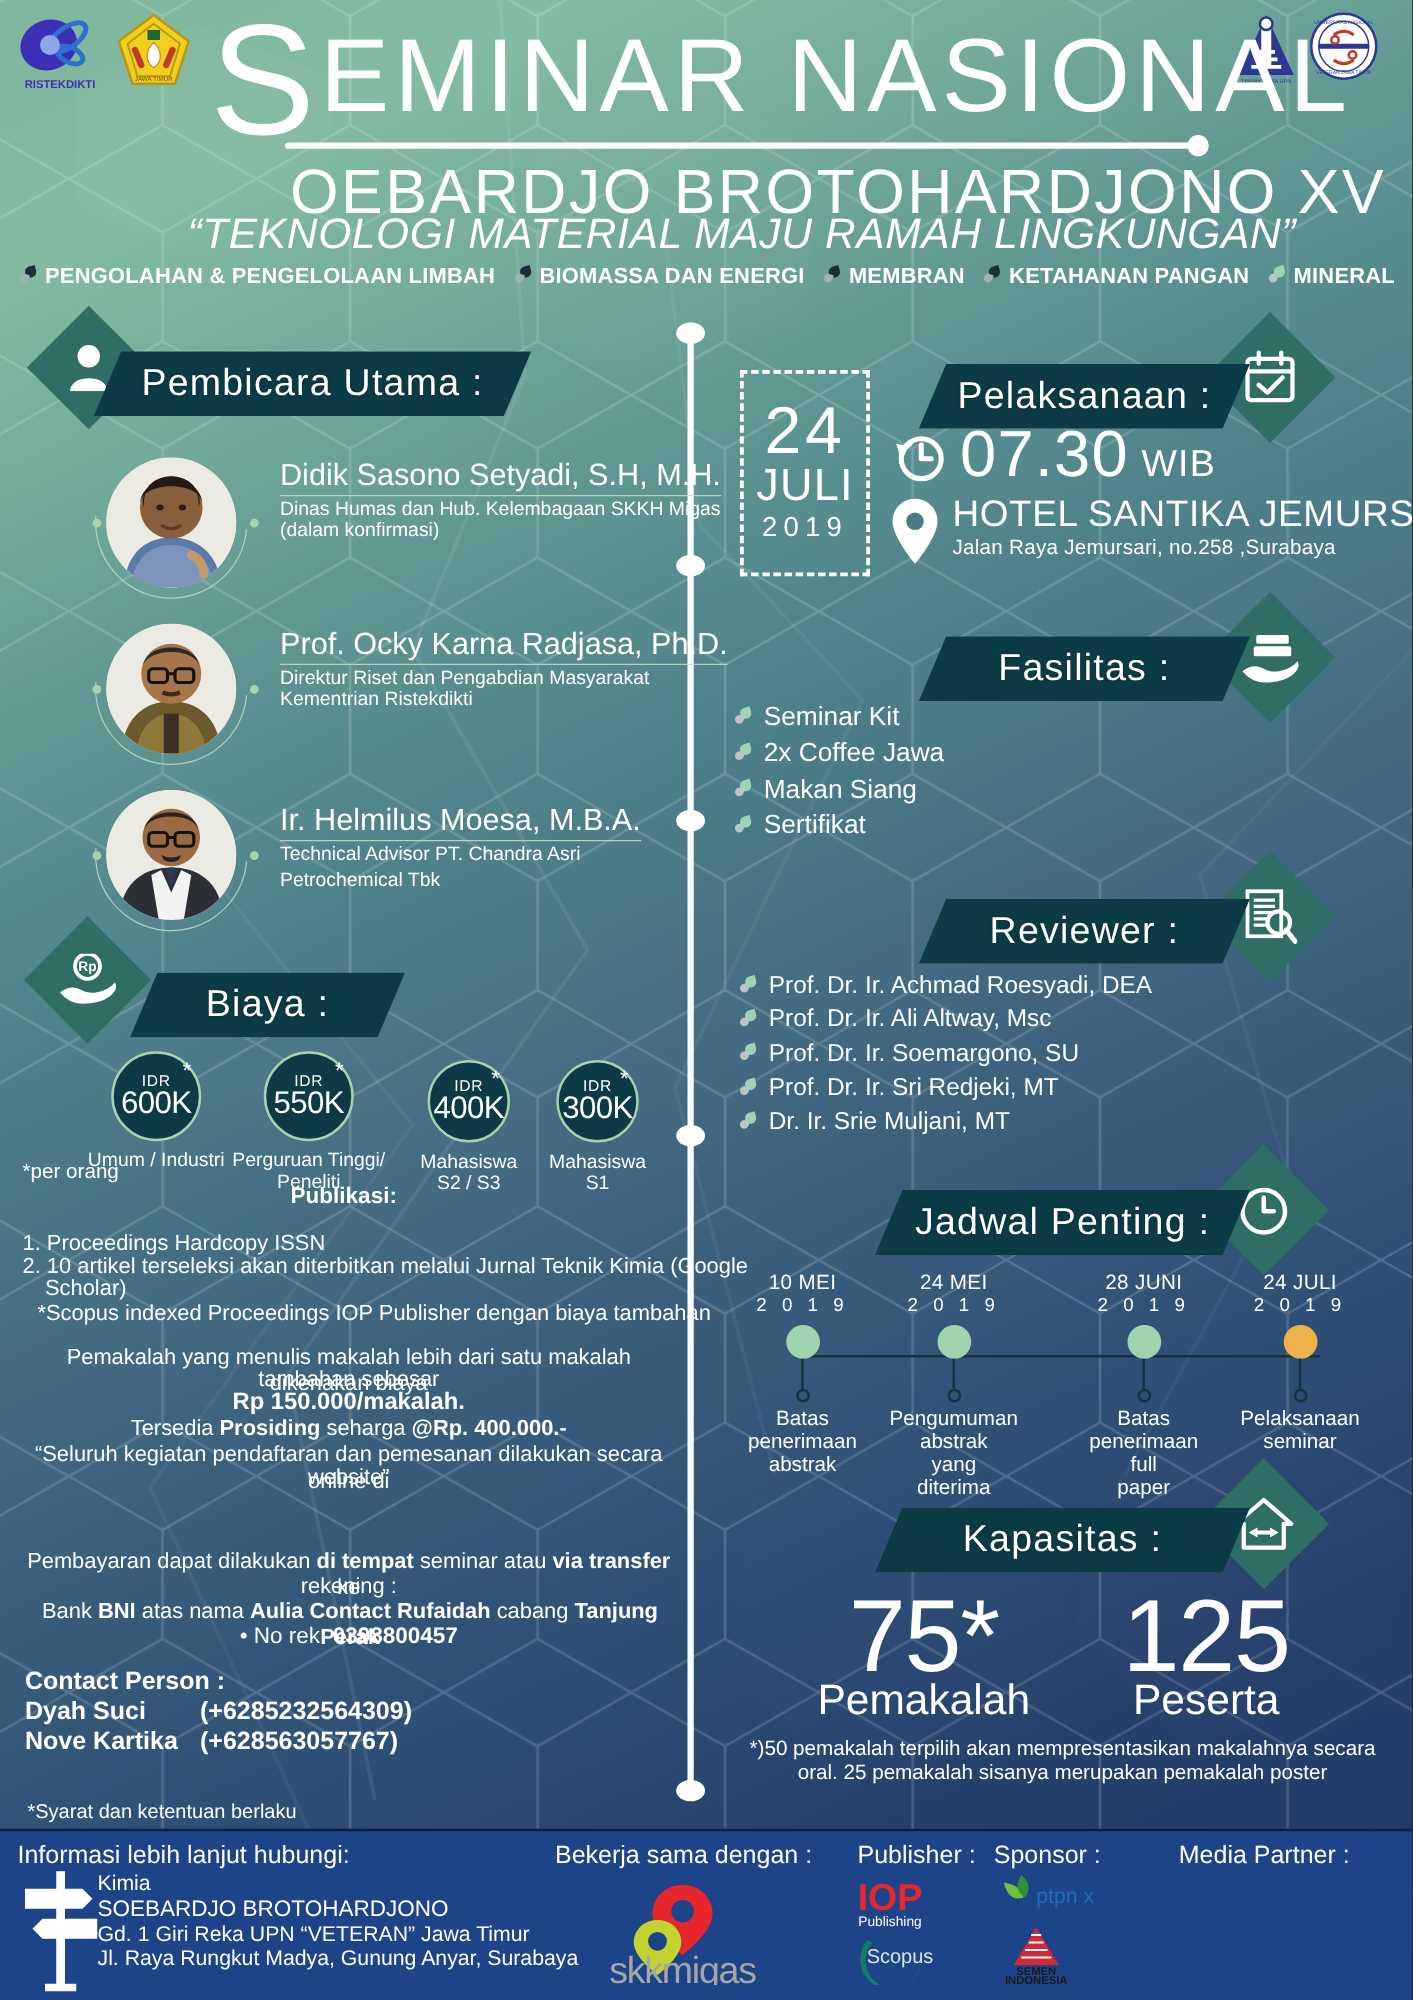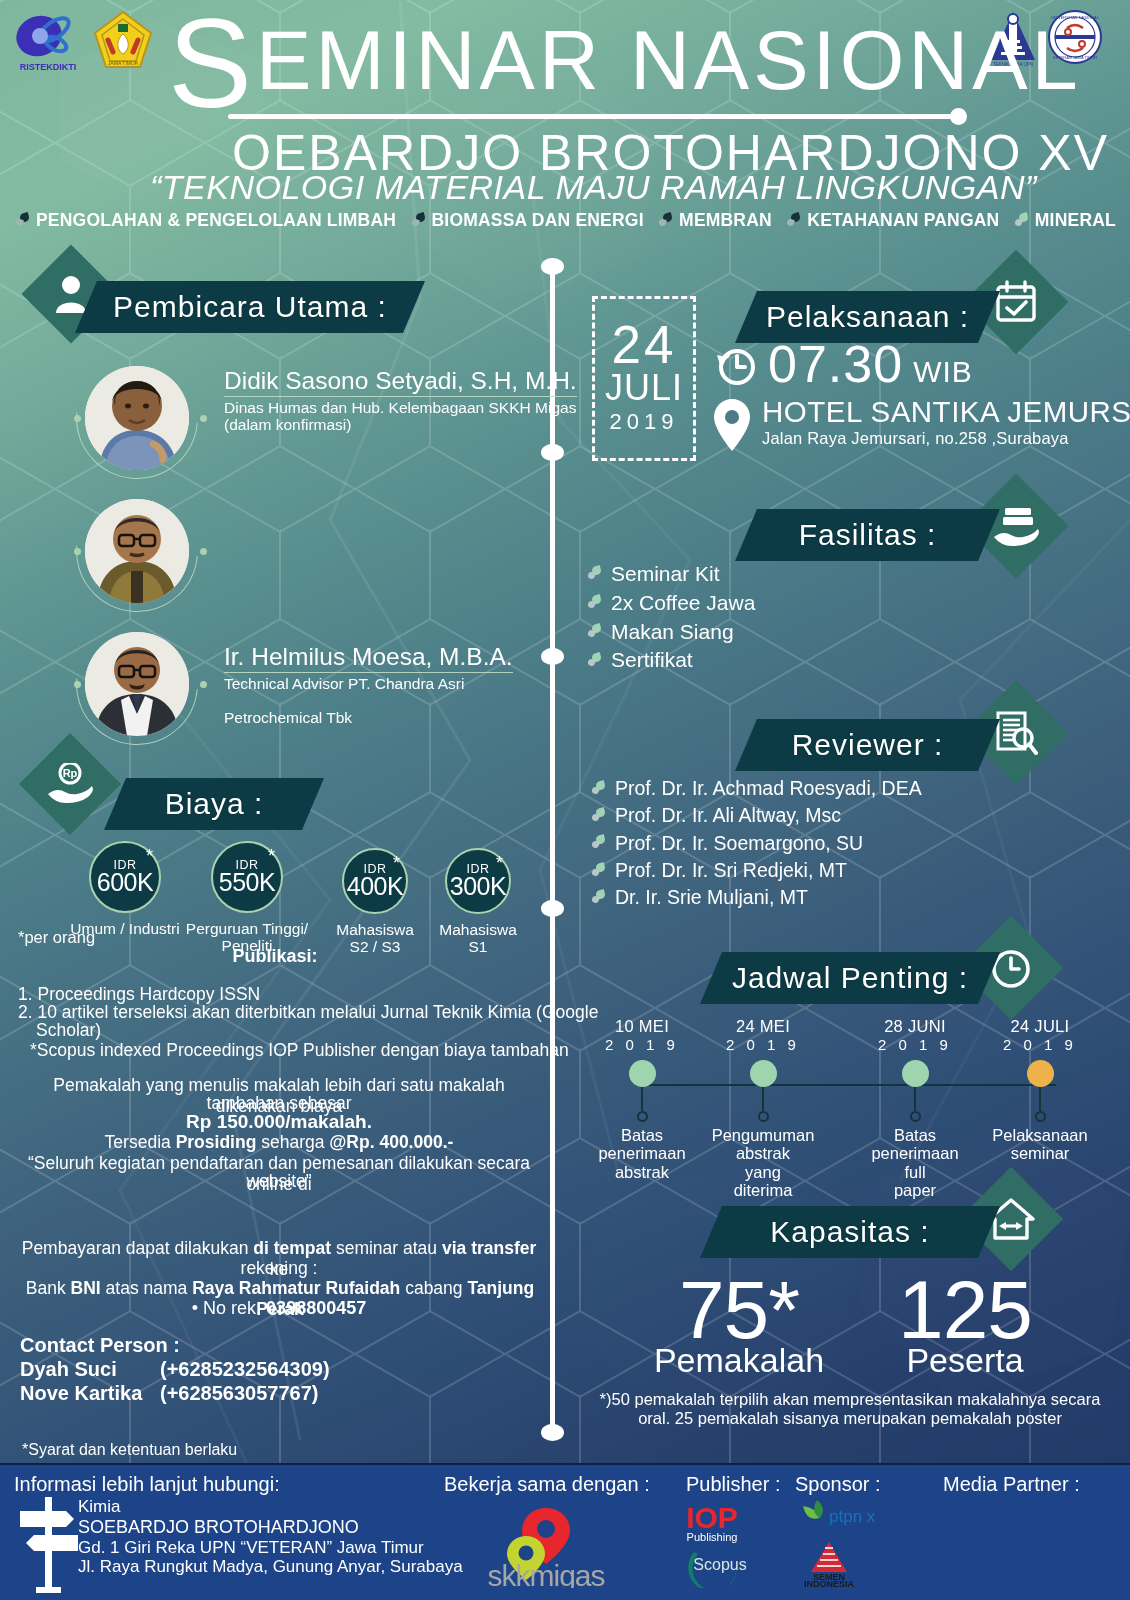--- a/index.html
+++ b/index.html
@@ -344,20 +344,25 @@
         <path d="M24 104 C26 82 38 72 52 72 C66 72 78 82 80 104 Z" fill="#8f7a3c"></path>
         <rect x="46" y="72" width="12" height="32" fill="#3a3122"></rect>
         <circle cx="52" cy="40" r="24" fill="#a5764c"></circle>
         <path d="M29 36 C30 18 74 18 75 36 C74 25 65 19 52 19 C39 19 30 25 29 36Z" fill="#2e2a26"></path>
         <rect x="34" y="36" width="15" height="11" rx="3" fill="none" stroke="#16120e" stroke-width="2.5"></rect>
         <rect x="55" y="36" width="15" height="11" rx="3" fill="none" stroke="#16120e" stroke-width="2.5"></rect>
         <line x1="49" y1="40" x2="55" y2="40" stroke="#16120e" stroke-width="2.5"></line>
         <path d="M45 55 q7 3 14 0" stroke="#3d2a1a" stroke-width="3.5" fill="none"></path>
       </svg>
     </div>
+    <div style="position:absolute; left:148px; top:12px;">
+      <div class="spk-name">Prof. Ocky Karna Radjasa, Ph.D.</div>
+      <div class="spk-role">Direktur Riset dan Pengabdian Masyarakat</div>
+      <div class="spk-role" style="margin-top:0">Kementrian Ristekdikti</div>
+    </div>
   </div>
 
   <div class="spk" style="left:76px; top:623px; width:470px; height:124px;">
     <div class="spk-arc" style="left:0; top:0; transform:rotate(-40deg);"></div>
     <div class="arc-dot" style="left:-2px; top:58px;"></div>
     <div class="arc-dot" style="left:124px; top:58px;"></div>
     <div class="spk-ring" style="left:9px; top:9px;">
       <svg class="face" viewBox="0 0 104 104">
         <rect width="104" height="104" fill="#ecebe3"></rect>
         <path d="M10 104 C12 72 32 62 52 62 C72 62 92 72 94 104 Z" fill="#2c2f36"></path>
@@ -367,21 +372,21 @@
         <path d="M30 34 C31 17 73 17 74 34 C73 24 65 18 52 18 C39 18 31 24 30 34Z" fill="#272320"></path>
         <rect x="34" y="34" width="15" height="11" rx="3" fill="none" stroke="#141212" stroke-width="2.5"></rect>
         <rect x="55" y="34" width="15" height="11" rx="3" fill="none" stroke="#141212" stroke-width="2.5"></rect>
         <line x1="49" y1="38" x2="55" y2="38" stroke="#141212" stroke-width="2.5"></line>
         <path d="M44 52 q8 4 16 0 l-2 4 q-6 3 -12 0Z" fill="#2b2018"></path>
       </svg>
     </div>
     <div style="position:absolute; left:148px; top:20px;">
       <div class="spk-name">Ir. Helmilus Moesa, M.B.A.</div>
       <div class="spk-role">Technical Advisor PT. Chandra Asri</div>
-      <div class="spk-role" style="margin-top:17px">Petrochemical Tbk</div>
+      <div class="spk-role" style="margin-top:4px">Petrochemical Tbk</div>
     </div>
   </div>
 
   <div class="badge" style="left:979px; top:265px;">
     <svg width="44" height="44" viewBox="0 0 44 44">
       <rect x="4" y="7" width="36" height="33" rx="3" fill="none" stroke="#fff" stroke-width="3.4"></rect>
       <line x1="4" y1="17" x2="40" y2="17" stroke="#fff" stroke-width="3.4"></line>
       <line x1="13" y1="2" x2="13" y2="11" stroke="#fff" stroke-width="3.4" stroke-linecap="round"></line>
       <line x1="31" y1="2" x2="31" y2="11" stroke="#fff" stroke-width="3.4" stroke-linecap="round"></line>
       <polyline points="13,28 20,34 32,22" fill="none" stroke="#fff" stroke-width="3.6" stroke-linecap="round" stroke-linejoin="round"></polyline>
@@ -583,21 +588,21 @@
   </div>
   <div class="lt-text ctr" style="left:14px; top:1153px; width:530px; font-size:17.5px;">“Seluruh kegiatan pendaftaran dan pemesanan dilakukan secara online di</div>
   <div class="lt-text ctr" style="left:14px; top:1171px; width:530px; font-size:17.5px;">website”</div>
 
 
   <div class="lt-text ctr" style="left:14px; top:1238px; width:530px; font-size:17.5px;">
     <span>Pembayaran dapat dilakukan </span><span class="bold">di tempat</span><span> seminar atau </span><span class="bold">via transfer</span><span> ke</span>
   </div>
   <div class="lt-text ctr" style="left:14px; top:1258px; width:530px; font-size:17.5px;">rekening :</div>
   <div class="lt-text ctr" style="left:10px; top:1278px; width:540px; font-size:17.5px;">
-    <span>Bank </span><span class="bold">BNI</span><span> atas nama </span><span class="bold">Raya Rahmatur Rufaidah</span><span> cabang </span><span class="bold">Tanjung Perak</span>
+    <span>Bank </span><span class="bold">BNI</span><span> atas nama </span><span class="bold">Aulia Contact Rufaidah</span><span> cabang </span><span class="bold">Tanjung Perak</span>
   </div>
   <div class="lt-text ctr" style="left:14px; top:1298px; width:530px; font-size:18px;">
     <span>•   No rek. </span><span class="bold">0398800457</span>
   </div>
 
   <div style="position:absolute; left:20px; top:1334px;">
     <div class="bold" style="font-size:20px;">Contact Person :</div>
     <div class="contact-line">
       <span class="cname bold">Dyah Suci</span>
       <span class="bold">(+6285232564309)</span>

